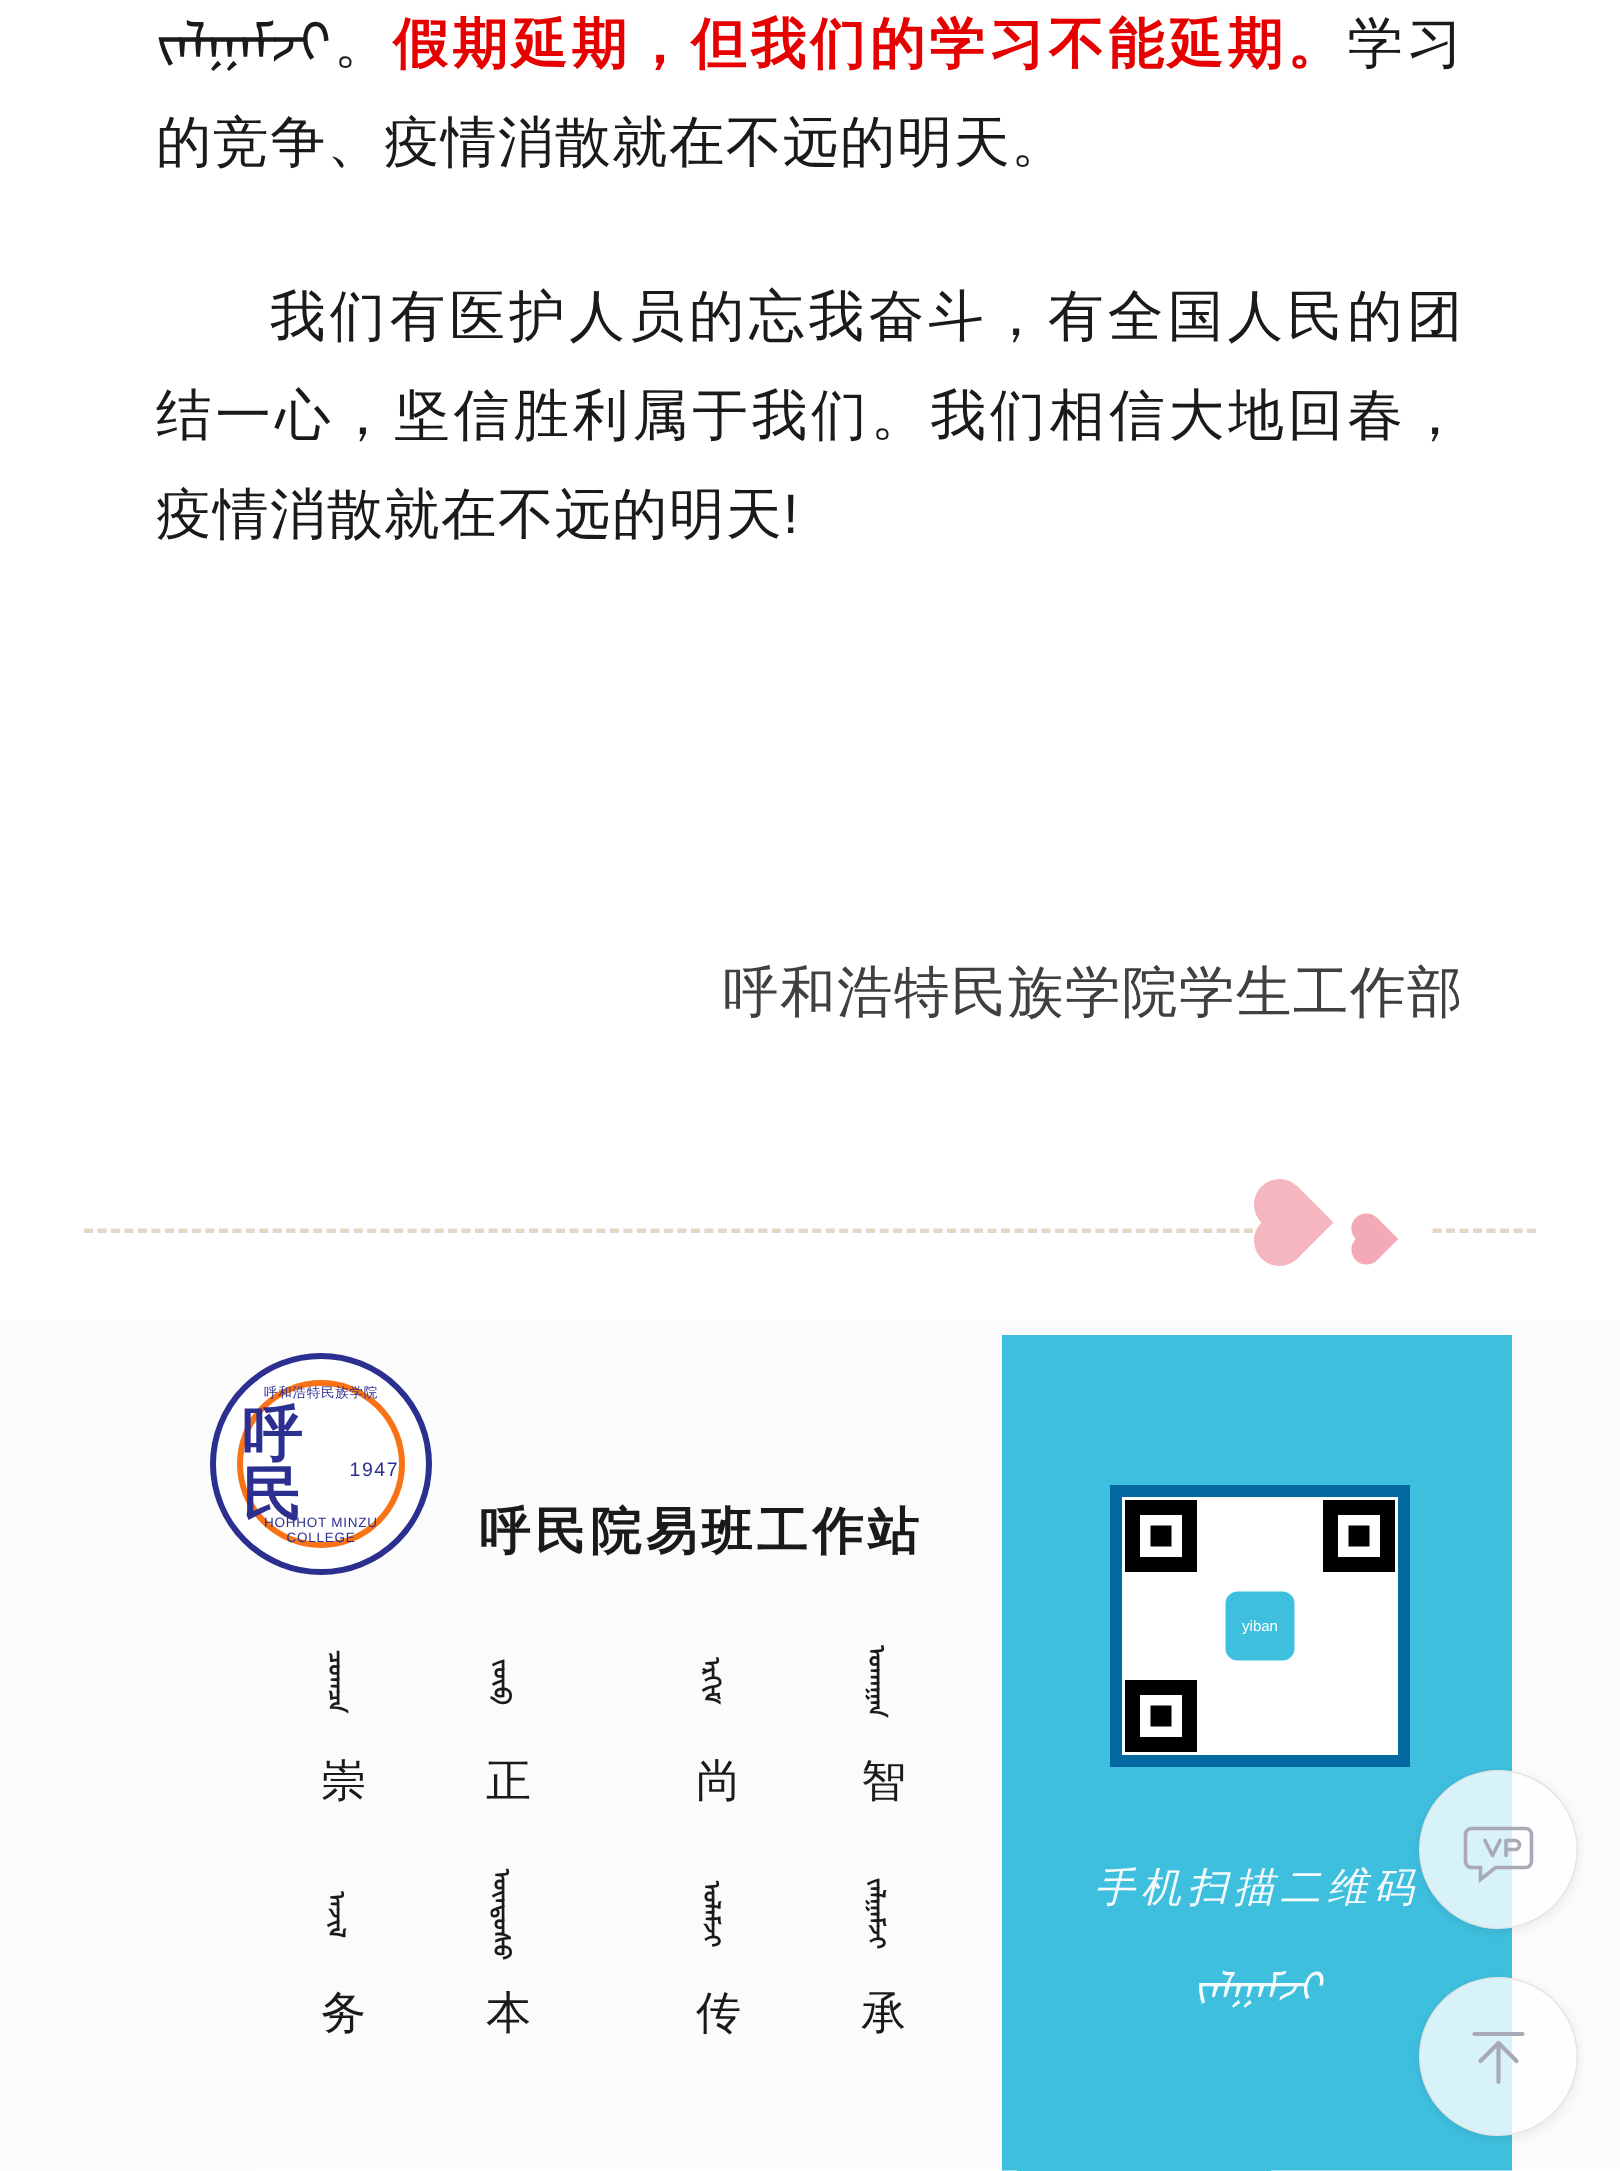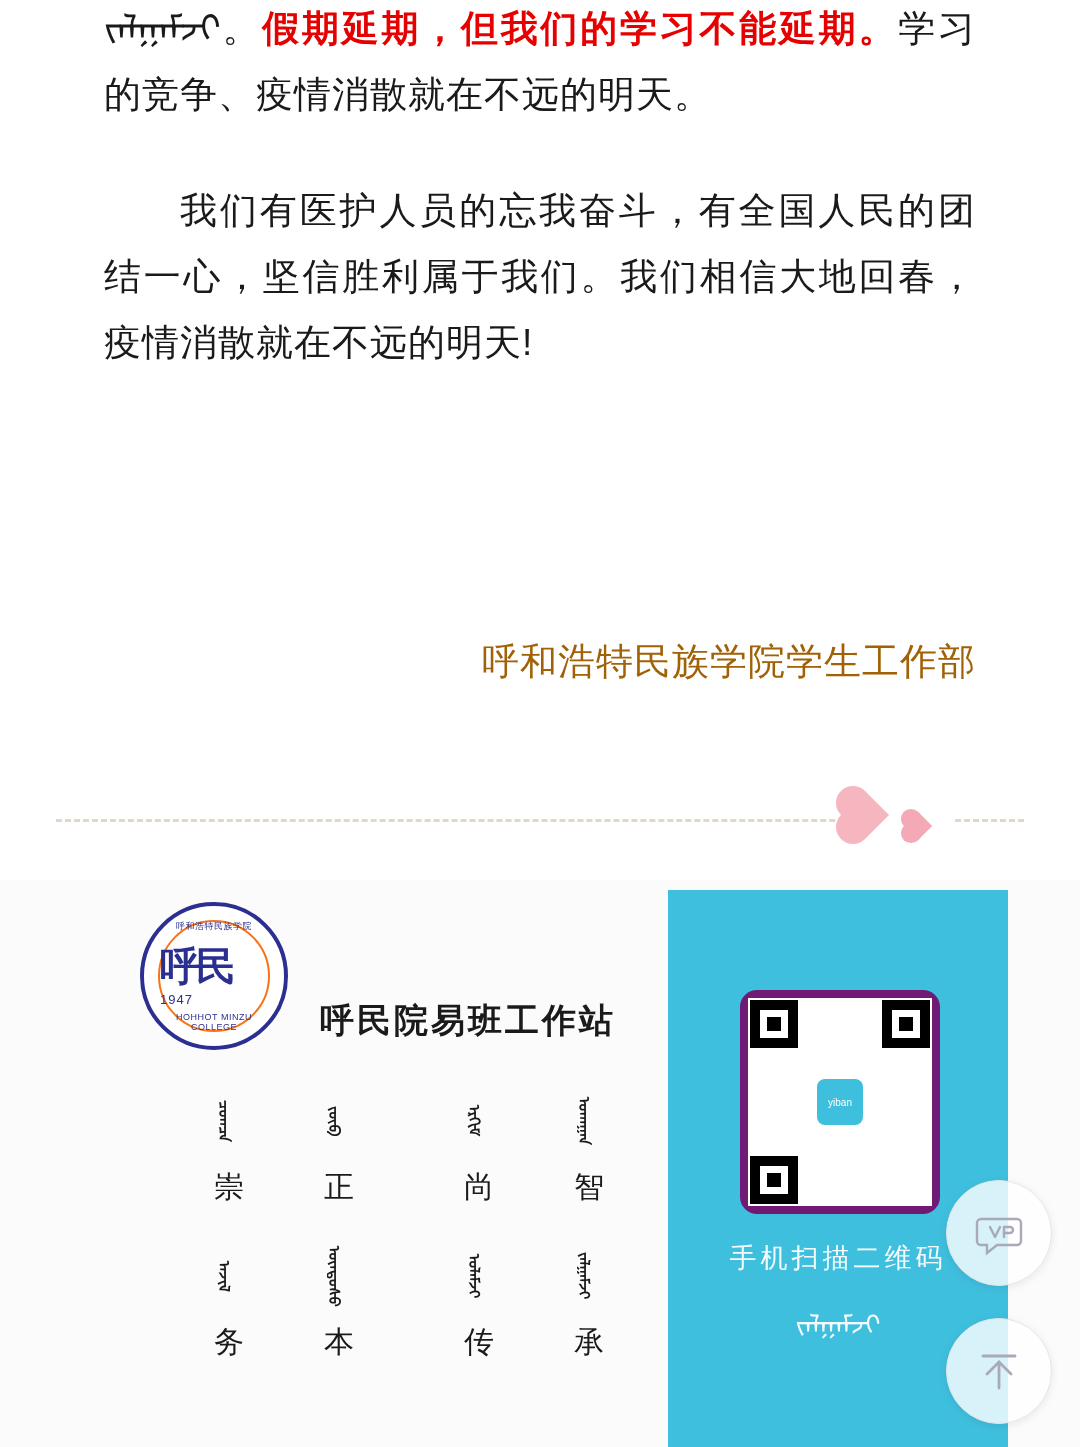--- a/index.html
+++ b/index.html
@@ -44,21 +44,21 @@
 
   
   .signature {
     margin-top: 250px;
     padding-right: 104px;
     text-align: right;
   }
   .sig-line {
     font-size: 37px;
     line-height: 72px;
-    color: #a16207;
+    color: #404040;
     letter-spacing: 1px;
     margin-left: 40px;
   }
 
   
   .divider-wrap {
     margin-top: 92px;
     height: 60px;
     position: relative;
   }
@@ -126,26 +126,26 @@
     border: 4px solid #2b2f8f;
     background: #ffffff;
     display: flex;
     align-items: center;
     justify-content: center;
   }
   .seal-inner {
     width: 112px;
     height: 112px;
     border-radius: 50%;
-    border: 2px solid #f97316;
+    border: 4px solid #f97316;
     position: relative;
     display: flex;
-    align-items: flex-start;
+    align-items: center;
     justify-content: center;
-    flex-direction: column;
+    flex-direction: row;
   }
   .seal-glyph {
     font-size: 40px;
     color: #2b2f8f;
     font-weight: bold;
     letter-spacing: -4px;
     line-height: 1;
     font-family: "DejaVu Serif", serif;
   }
   .seal-year {
@@ -274,24 +274,23 @@
     top: 10px;
     width: 340px;
     height: 570px;
     background: #3fbfde;
   }
   .qr-box {
     position: absolute;
     left: 72px;
     top: 100px;
     width: 200px;
-    height: 224px;
-    background: #701a75;
+    height: 188px;
+    background: #0369a1;
     padding: 8px;
-    border-radius: 17px;
   }
   .qr-grid {
     width: 100%;
     height: 100%;
     background-color: #fff;
     background-image:
       repeating-linear-gradient(90deg, #000 0 6px, transparent 6px 12px),
       repeating-linear-gradient(0deg, #000 0 6px, transparent 6px 12px);
     background-size: 24px 24px, 24px 24px;
     background-blend-mode: difference;
@@ -327,20 +326,21 @@
     font-size: 10px;
   }
   .qr-caption {
     position: absolute;
     left: 0; right: 0;
     text-align: center;
     color: #ffffff;
     font-size: 27px;
     letter-spacing: 4px;
     opacity: 0.95;
+    font-style: italic;
   }
   .qr-caption.l1 { top: 350px; }
   .qr-caption.l2 { top: 405px; }
 
   
   .fab {
     position: absolute;
     right: 28px;
     width: 106px;
     height: 106px;

